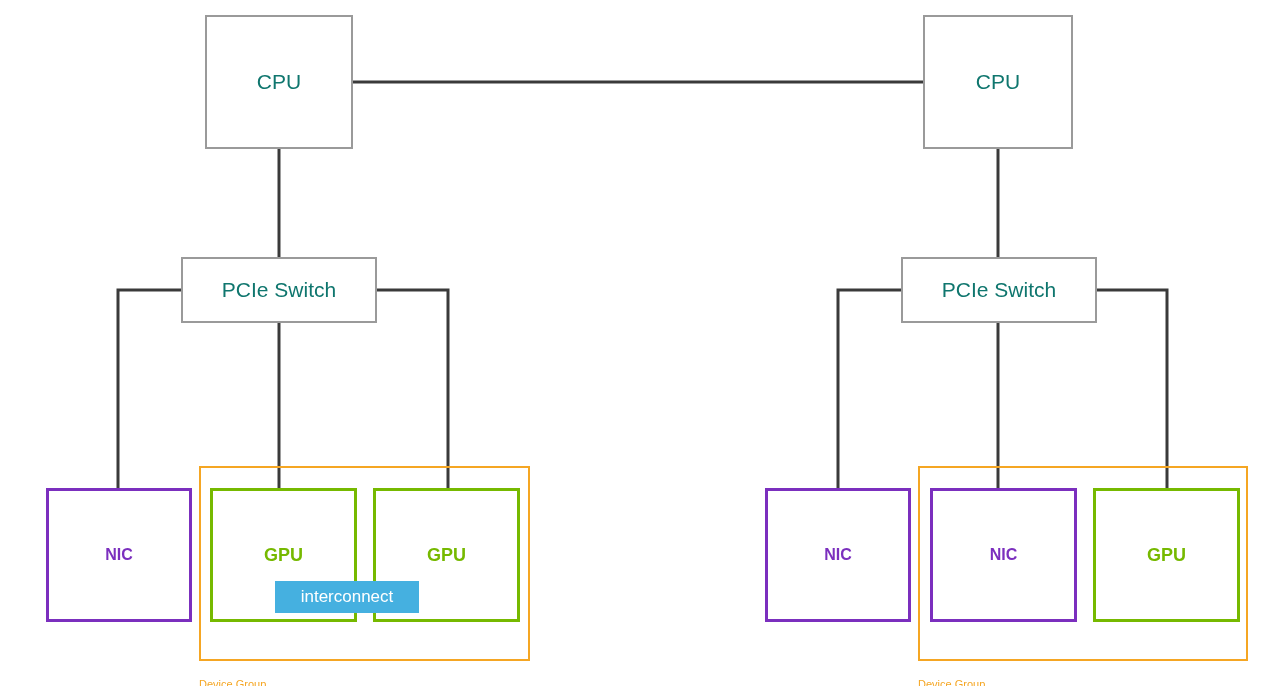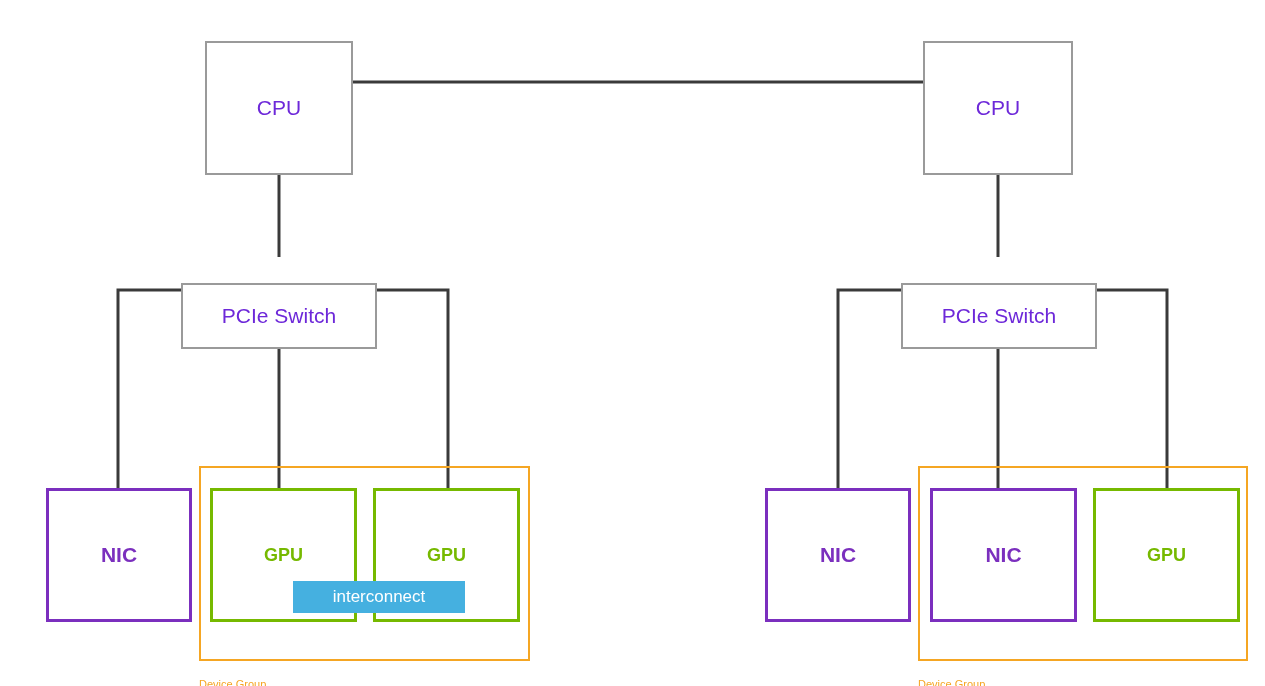--- a/index.html
+++ b/index.html
@@ -29,35 +29,34 @@
     position: absolute;
     box-sizing: border-box;
     background: #ffffff;
     display: flex;
     align-items: center;
     justify-content: center;
     text-align: center;
   }
   .node-plain {
     border: 2px solid #9a9a9a;
-    color: #6d28d9;
+    color: #0f766e;
     font-size: 21px;
     font-weight: 400;
-    margin-top: 26px;
   }
   .node-gpu {
     border: 3px solid #76b900;
     color: #76b900;
     font-size: 18px;
     font-weight: bold;
   }
   .node-nic {
     border: 3px solid #7b2fbe;
     color: #7b2fbe;
-    font-size: 21px;
+    font-size: 16px;
     font-weight: bold;
   }
   .group-box {
     position: absolute;
     box-sizing: border-box;
     border: 2px solid #f5a623;
     background: transparent;
   }
   .group-label {
     position: absolute;
@@ -130,18 +129,18 @@
         <span>NIC</span>
       </div>
       <div class="node node-nic" style="left: 930px; top: 488px; width: 147px; height: 134px;">
         <span>NIC</span>
       </div>
       <div class="node node-gpu" style="left: 1093px; top: 488px; width: 147px; height: 134px;">
         <span>GPU</span>
       </div>
     </div>
   <div id="badges-layer">
-      <div class="badge" style="left: 293px; top: 581px; width: 172px; height: 32px; background: rgb(69, 176, 224);">
+      <div class="badge" style="left: 275px; top: 581px; width: 144px; height: 32px; background: rgb(69, 176, 224);">
         <span>interconnect</span>
       </div>
     </div>
 
 </div>
 
 </body></html>

